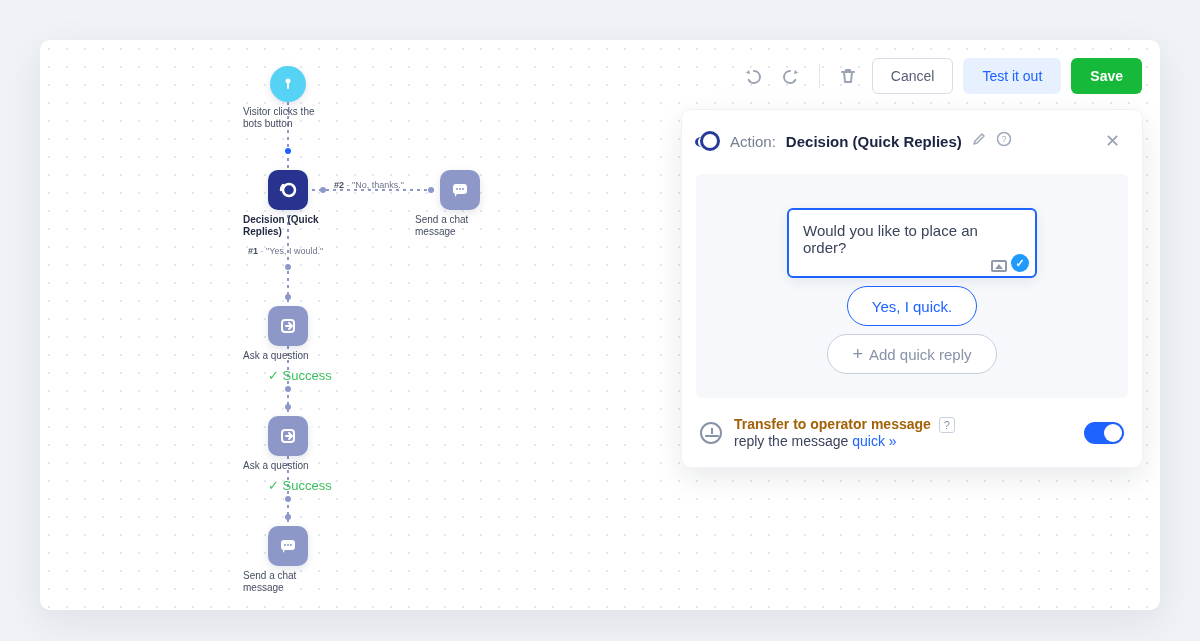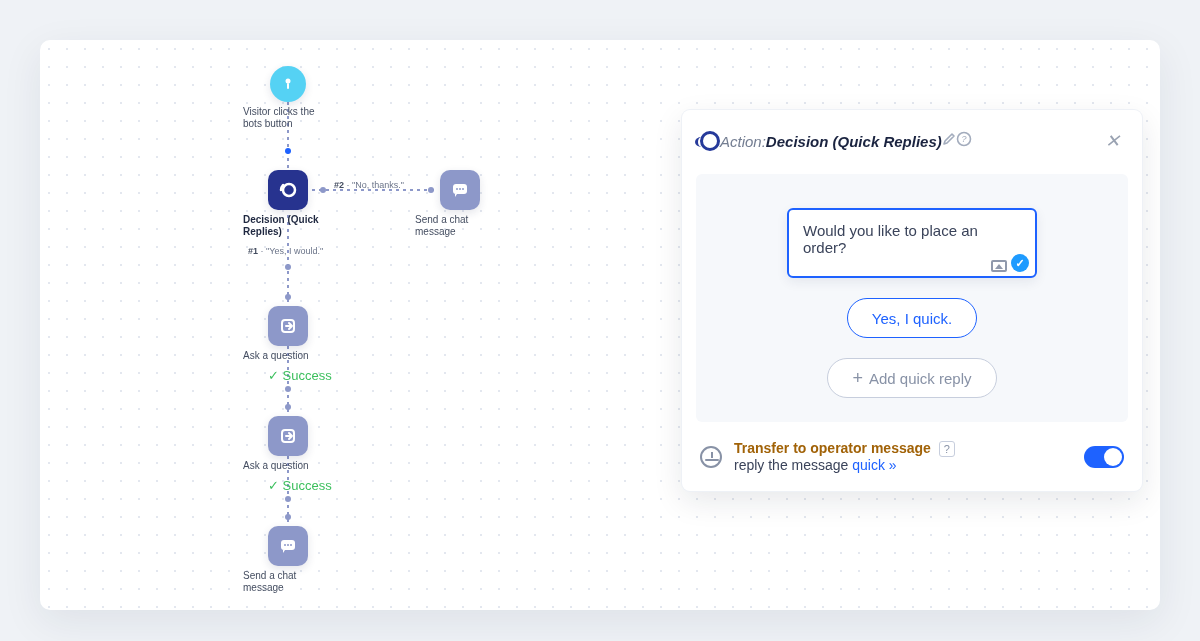--- a/index.html
+++ b/index.html
@@ -48,36 +48,35 @@
   .panel {
     position:absolute;
     top: 70px; right:18px;
     width: 460px;
     background:#fff;
     border-radius:8px;
     box-shadow: 0 0 0 1px #eef1f6, 0 10px 30px rgba(20,30,50,0.10);
     padding-bottom:10px;
   }
   .panel-head {
-    display:flex; align-items:center; 
+    display:flex; align-items:center; gap:10px;
     padding: 16px 18px 12px 18px;
-    font-style: italic;
   }
   .ring-ic { width:20px; height:20px; border:3px solid #263a9a; border-radius:50%; position:relative;}
   .ring-ic::after{ content:""; position:absolute; left:-8px; top:3px; width:10px; height:10px; border:3px solid #263a9a; border-right:none; border-top:none; border-bottom:none; border-radius:50%;}
   .head-label { color:#747e92; font-size:15px; }
   .head-title { color:#1b2440; font-size:15px; font-weight:700; }
   .pencil-ic, .help-ic { color:#a3acbd; cursor:pointer; }
   .close-ic { margin-left:auto; color:#9aa3b2; cursor:pointer; font-size:18px; padding:4px;}
   .panel-body {
     margin: 6px 14px 0 14px;
     background:#f6f8fb;
     border-radius:6px;
     padding: 34px 24px 24px 24px;
-    display:flex; flex-direction:column; align-items:center; gap:20px;
+    display:flex; flex-direction:column; align-items:center; gap:8px;
   }
   .msg-box {
     width: 250px;
     min-height:70px;
     background:#fff;
     border:2px solid #1e62ff;
     border-radius:6px;
     padding:12px 14px;
     font-size:15px; color:#3a435a;
     position:relative;
@@ -126,20 +125,43 @@
   .dot{ width:6px;height:6px;border-radius:50%;background:#8d98c9;position:absolute;}
   .dot.blue{ background:#1e62ff;}
 
 </style>
 </head>
 <body>
 
 <div class="stage">
   <div class="canvas"></div>
 
+  <div class="toolbar">
+    <div class="tool-ic">
+      <svg width="20" height="20" viewBox="0 0 20 20">
+          <path d="M11 5a6 6 0 1 1-5.3 8.9" fill="none" stroke="#9aa3b2" stroke-width="2" stroke-linecap="round"></path>
+          <path d="M3 7l3-3 1 4z" fill="#9aa3b2"></path>
+        </svg>
+    </div>
+    <div class="tool-ic">
+      <svg width="20" height="20" viewBox="0 0 20 20">
+          <path d="M9 5a6 6 0 1 0 5.3 8.9" fill="none" stroke="#9aa3b2" stroke-width="2" stroke-linecap="round"></path>
+          <path d="M17 7l-3-3-1 4z" fill="#9aa3b2"></path>
+        </svg>
+    </div>
+    <div class="tool-sep"></div>
+    <div class="tool-ic">
+      <svg width="18" height="18" viewBox="0 0 18 18">
+          <path d="M3 5h12M7 5V3h4v2M5 5l1 10h6l1-10" fill="none" stroke="#9aa3b2" stroke-width="2" stroke-linecap="round" stroke-linejoin="round"></path>
+        </svg>
+    </div>
+    <div class="btn btn-cancel">Cancel</div>
+    <div class="btn btn-test">Test it out</div>
+    <div class="btn btn-save">Save</div>
+  </div>
 
   <div class="panel">
     <div class="panel-head">
       <span class="ring-ic"></span>
       <span class="head-label">Action:</span>
       <span class="head-title">Decision (Quick Replies)</span>
       <span class="pencil-ic">
         <svg width="14" height="14" viewBox="0 0 14 14">
             <path d="M2 12l1-3 7-7 2 2-7 7-3 1z" fill="none" stroke="#a3acbd" stroke-width="1.6" stroke-linejoin="round"></path>
           </svg>

